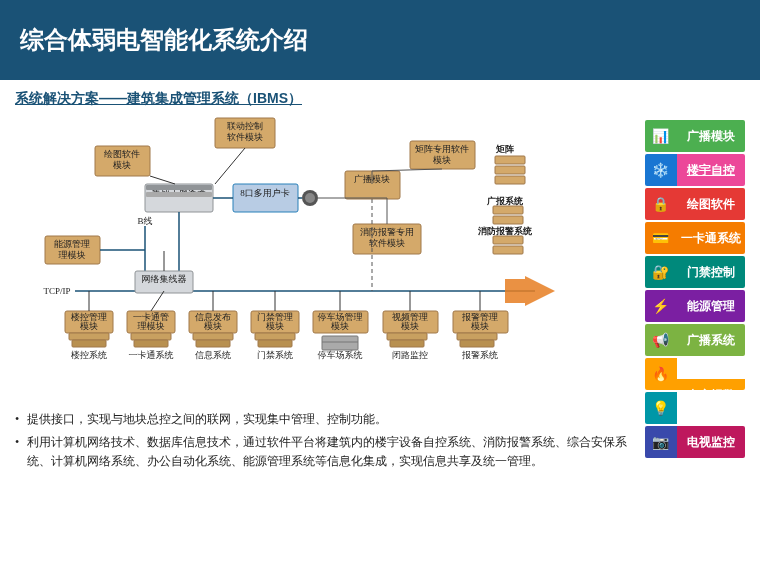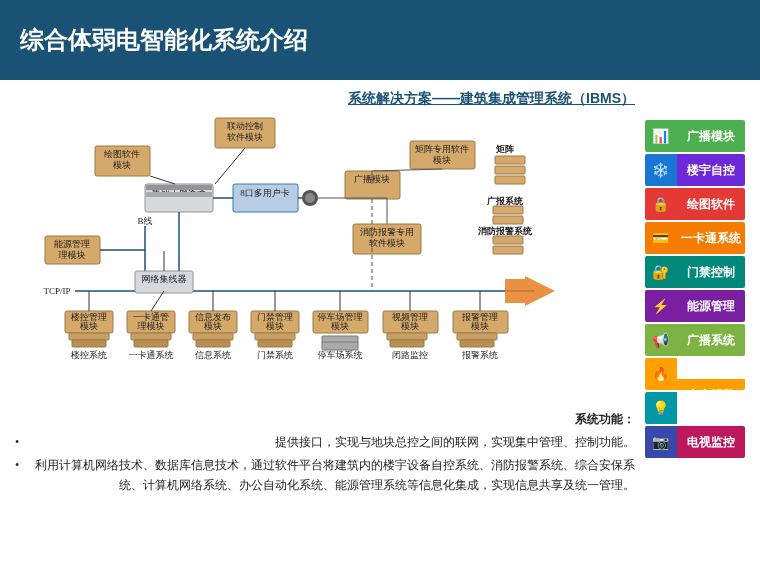--- a/index.html
+++ b/index.html
@@ -28,21 +28,20 @@
     
     .main {
       display: flex;
       padding: 10px 15px;
       gap: 10px;
     }
 
     
     .left-content {
       flex: 1;
-      text-align: right;
     }
 
     
     .section-title {
       font-size: 14px;
       font-weight: bold;
       color: #1a5276;
       text-decoration: underline;
       margin-bottom: 8px;
       font-family: 'SimHei', 'STHeiti', sans-serif;
@@ -306,37 +305,36 @@
 
         <line x1="372" y1="108" x2="372" y2="82" stroke="#555" stroke-width="1"></line>
         <line x1="372" y1="82" x2="303" y2="82" stroke="#555" stroke-width="1"></line>
 
         <line x1="357" y1="83" x2="357" y2="175" stroke="#555" stroke-width="1" stroke-dasharray="4,3"></line>
 
       </svg>
     </div>
 
     <div class="sys-functions">
-      <div class="func-title">系统功能：</div>
       <ul>
         <li>提供接口，实现与地块总控之间的联网，实现集中管理、控制功能。</li>
         <li>利用计算机网络技术、数据库信息技术，通过软件平台将建筑内的楼宇设备自控系统、消防报警系统、综合安保系统、计算机网络系统、办公自动化系统、能源管理系统等信息化集成，实现信息共享及统一管理。</li>
       </ul>
     </div>
 
   </div>
 
   <div class="right-sidebar">
   <div class="sidebar-item">
         <div class="sidebar-icon" style="background-color: rgb(76, 175, 80);">📊</div>
         <div class="sidebar-label" style="background-color: rgb(76, 175, 80);">广播模块</div>
       </div>
       <div class="sidebar-item">
         <div class="sidebar-icon" style="background-color: rgb(25, 118, 210);">❄️</div>
-        <div class="sidebar-label" style="background-color: #6d28d9;">楼宇自控</div>
+        <div class="sidebar-label" style="background-color: #ec4899; text-decoration: underline;">楼宇自控</div>
       </div>
       <div class="sidebar-item">
         <div class="sidebar-icon" style="background-color: rgb(229, 57, 53);">🔒</div>
         <div class="sidebar-label" style="background-color: rgb(229, 57, 53);">绘图软件</div>
       </div>
       <div class="sidebar-item">
         <div class="sidebar-icon" style="background-color: rgb(245, 124, 0);">💳</div>
         <div class="sidebar-label" style="background-color: rgb(245, 124, 0);">一卡通系统</div>
       </div>
       <div class="sidebar-item">

